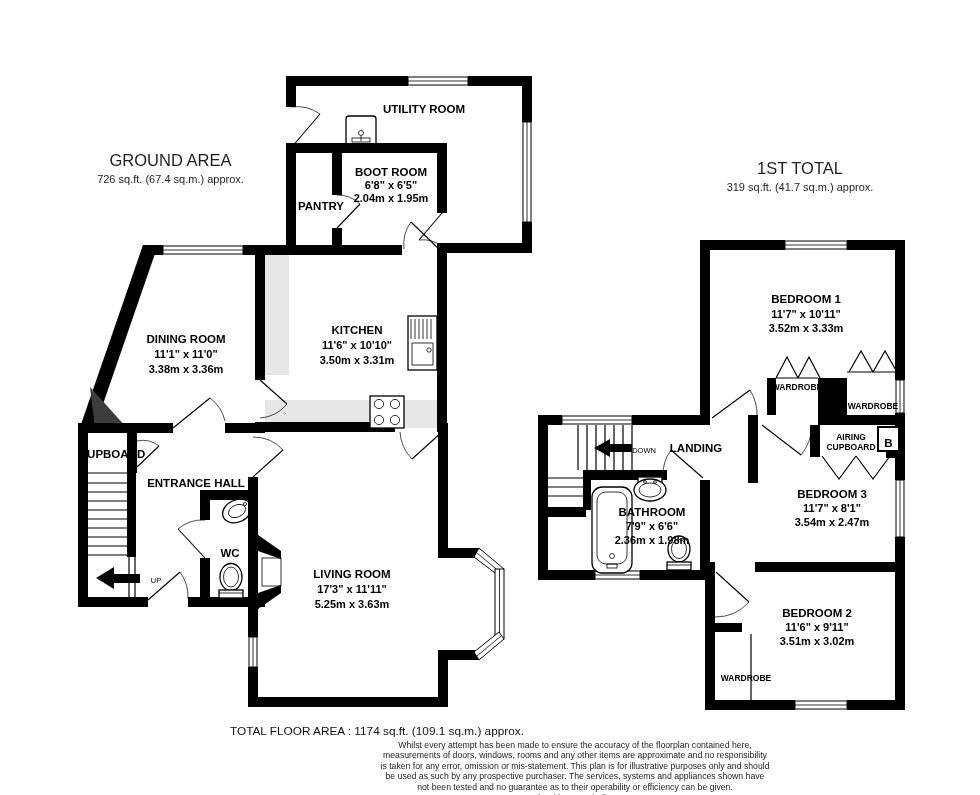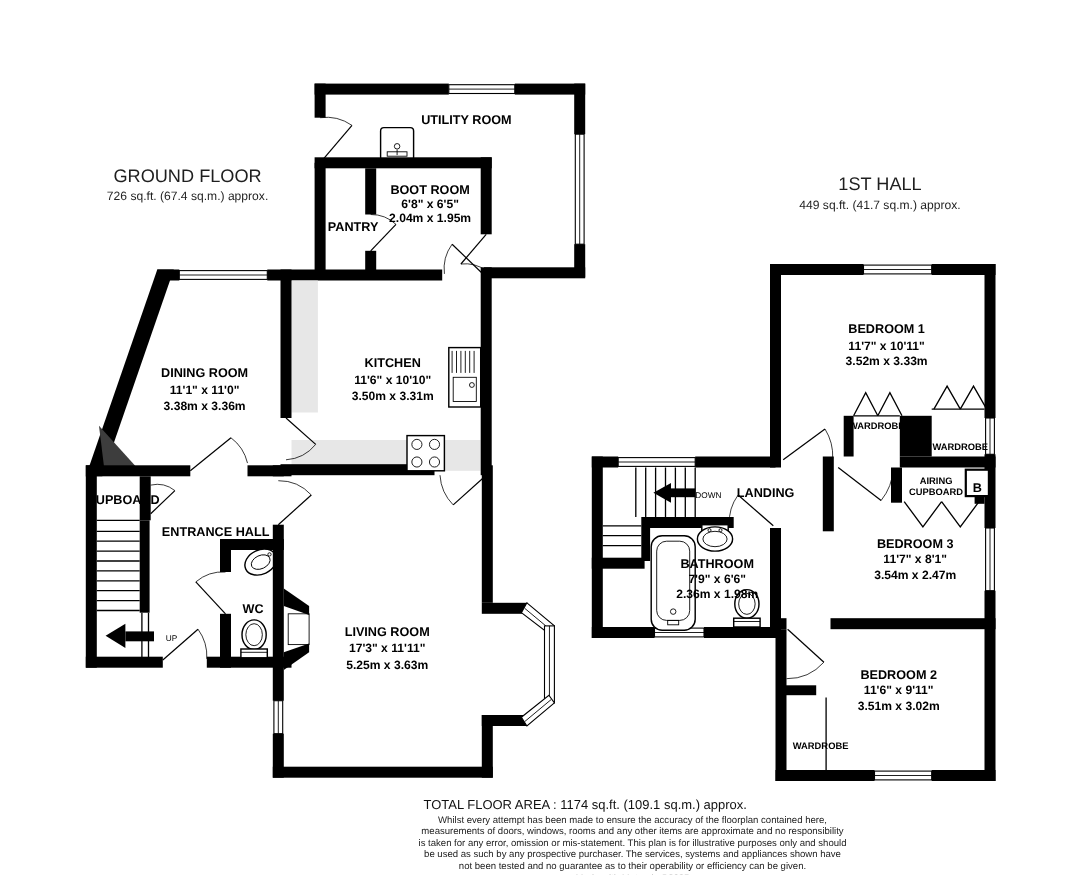--- a/index.html
+++ b/index.html
@@ -3,21 +3,21 @@
 <meta charset="utf-8">
 <style>
   html,body{margin:0;padding:0;background:#fff;}
   #stage{position:relative;width:980px;height:795px;background:#fff;overflow:hidden;
          font-family:"Liberation Sans",sans-serif;color:#1a1a1a;}
   .floor-title{position:absolute;text-align:center;color:#1f1f1f;}
   .floor-title .t1{font-size:16.5px;line-height:20px;}
   .floor-title .t2{font-size:11px;line-height:19px;}
   #ground-title{left:33px;top:150px;width:275px;}
   #first-title{left:665px;top:158px;width:270px;}
-  #footer-total{position:absolute;left:230px;top:724px;width:604px;text-align:center;
+  #footer-total{position:absolute;left:230px;top:724px;width:604px;text-align:left;
                 font-size:11.8px;color:#111;}
   #footer-disclaimer{position:absolute;left:380px;top:740px;width:390px;text-align:center;
                      font-size:8.7px;line-height:10.4px;color:#222;}
   #footer-credit{margin-top:1px;}
   svg{position:absolute;left:0;top:0;}
   .wall{fill:#000;}
   .win{fill:#fff;stroke:#000;stroke-width:1;}
   .wline{stroke:#000;stroke-width:0.8;fill:none;}
   .thin{stroke:#000;stroke-width:1.2;fill:none;}
   .leaf{stroke:#000;stroke-width:1.1;fill:none;}
@@ -29,27 +29,27 @@
   .rdim{font:bold 11px "Liberation Sans",sans-serif;fill:#000;text-anchor:middle;}
   .rsmall{font:bold 8.5px "Liberation Sans",sans-serif;fill:#000;text-anchor:middle;}
   .rtiny{font:7.5px "Liberation Sans",sans-serif;fill:#000;text-anchor:middle;}
 </style>
 </head>
 <body>
 
 <div id="stage">
 
   <div id="ground-title" class="floor-title">
-    <div class="t1">GROUND FLOOR</div>
+    <div class="t1">GROUND AREA</div>
     <div class="t2">726 sq.ft. (67.4 sq.m.) approx.</div>
   </div>
 
   <div id="first-title" class="floor-title">
-    <div class="t1">1ST HALL</div>
-    <div class="t2">449 sq.ft. (41.7 sq.m.) approx.</div>
+    <div class="t1">1ST TOTAL</div>
+    <div class="t2">319 sq.ft. (41.7 sq.m.) approx.</div>
   </div>
 
   <svg width="980" height="795" viewBox="0 0 980 795">
 
     <g>
 
       <g>
         <rect class="wall" x="286" y="76" width="122" height="10"></rect>
         <rect class="win" x="408" y="77" width="60" height="8"></rect>
           <line class="wline" x1="408" y1="81" x2="468" y2="81"></line>

